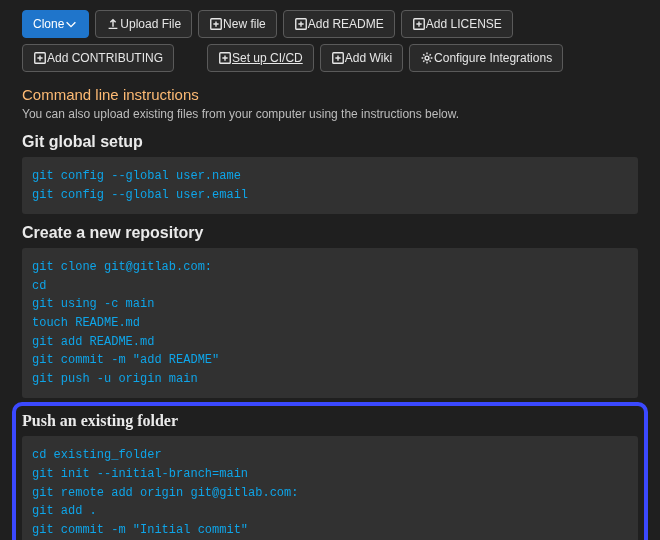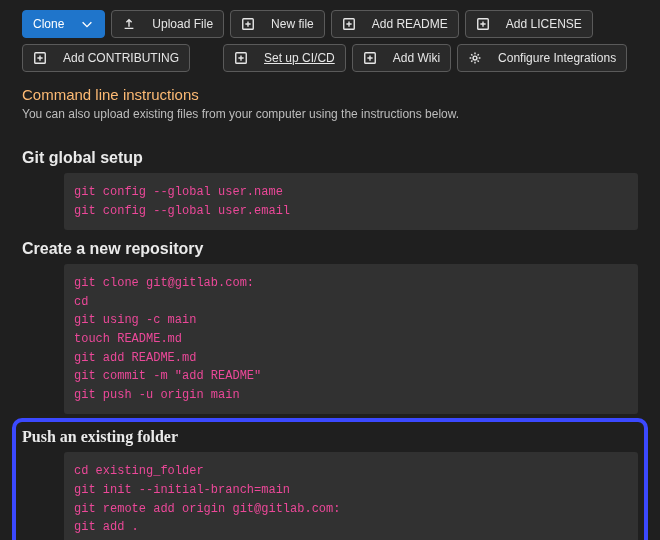--- a/index.html
+++ b/index.html
@@ -15,21 +15,21 @@
   }
   .toolbar {
     display: flex;
     flex-wrap: wrap;
     gap: 6px 6px;
     margin-bottom: 14px;
   }
   .btn {
     display: inline-flex;
     align-items: center;
-    gap: 16px;
+    gap: 0;
     border: 1px solid #5a5a5a;
     background: #2a2a2a;
     color: #e6e6e6;
     padding: 4px 10px;
     border-radius: 4px;
     font-size: 12px;
     line-height: 18px;
     cursor: pointer;
   }
   .btn.primary {
@@ -47,40 +47,39 @@
   .icon svg { width: 14px; height: 14px; stroke: currentColor; fill: none; stroke-width: 1.6; }
   .section-title {
     font-size: 15px;
     font-weight: 400;
     margin: 6px 0 4px 0;
     color: #fdba74;
   }
   .desc {
     font-size: 12px;
     color: #bdbdbd;
-    margin-bottom: 28px;
+    margin-bottom: 12px;
   }
   .sub-heading {
     font-size: 16px;
     font-weight: 600;
     color: #eaeaea;
     margin: 10px 0 6px 0;
   }
   .codeblock {
     background: #313131;
     border-radius: 3px;
     padding: 10px 10px;
     font-family: "SFMono-Regular", Consolas, "Liberation Mono", Menlo, monospace;
     font-size: 12px;
     line-height: 1.55;
-    color: #ec4899;
+    color: #0ea5e9;
     white-space: pre;
     overflow: hidden;
     margin-bottom: 4px;
-    margin-left: 42px;
   }
   .highlight-wrap {
     position: relative;
     border: 4px solid #3b49ff;
     border-radius: 10px;
     padding: 4px 6px 6px 6px;
     margin: 4px -10px 2px -10px;
   }
   .highlight-wrap .sub-heading { margin-top: 2px; font-family: Liberation Serif, serif; }
   .highlight-wrap .codeblock { margin-bottom: 0; }

